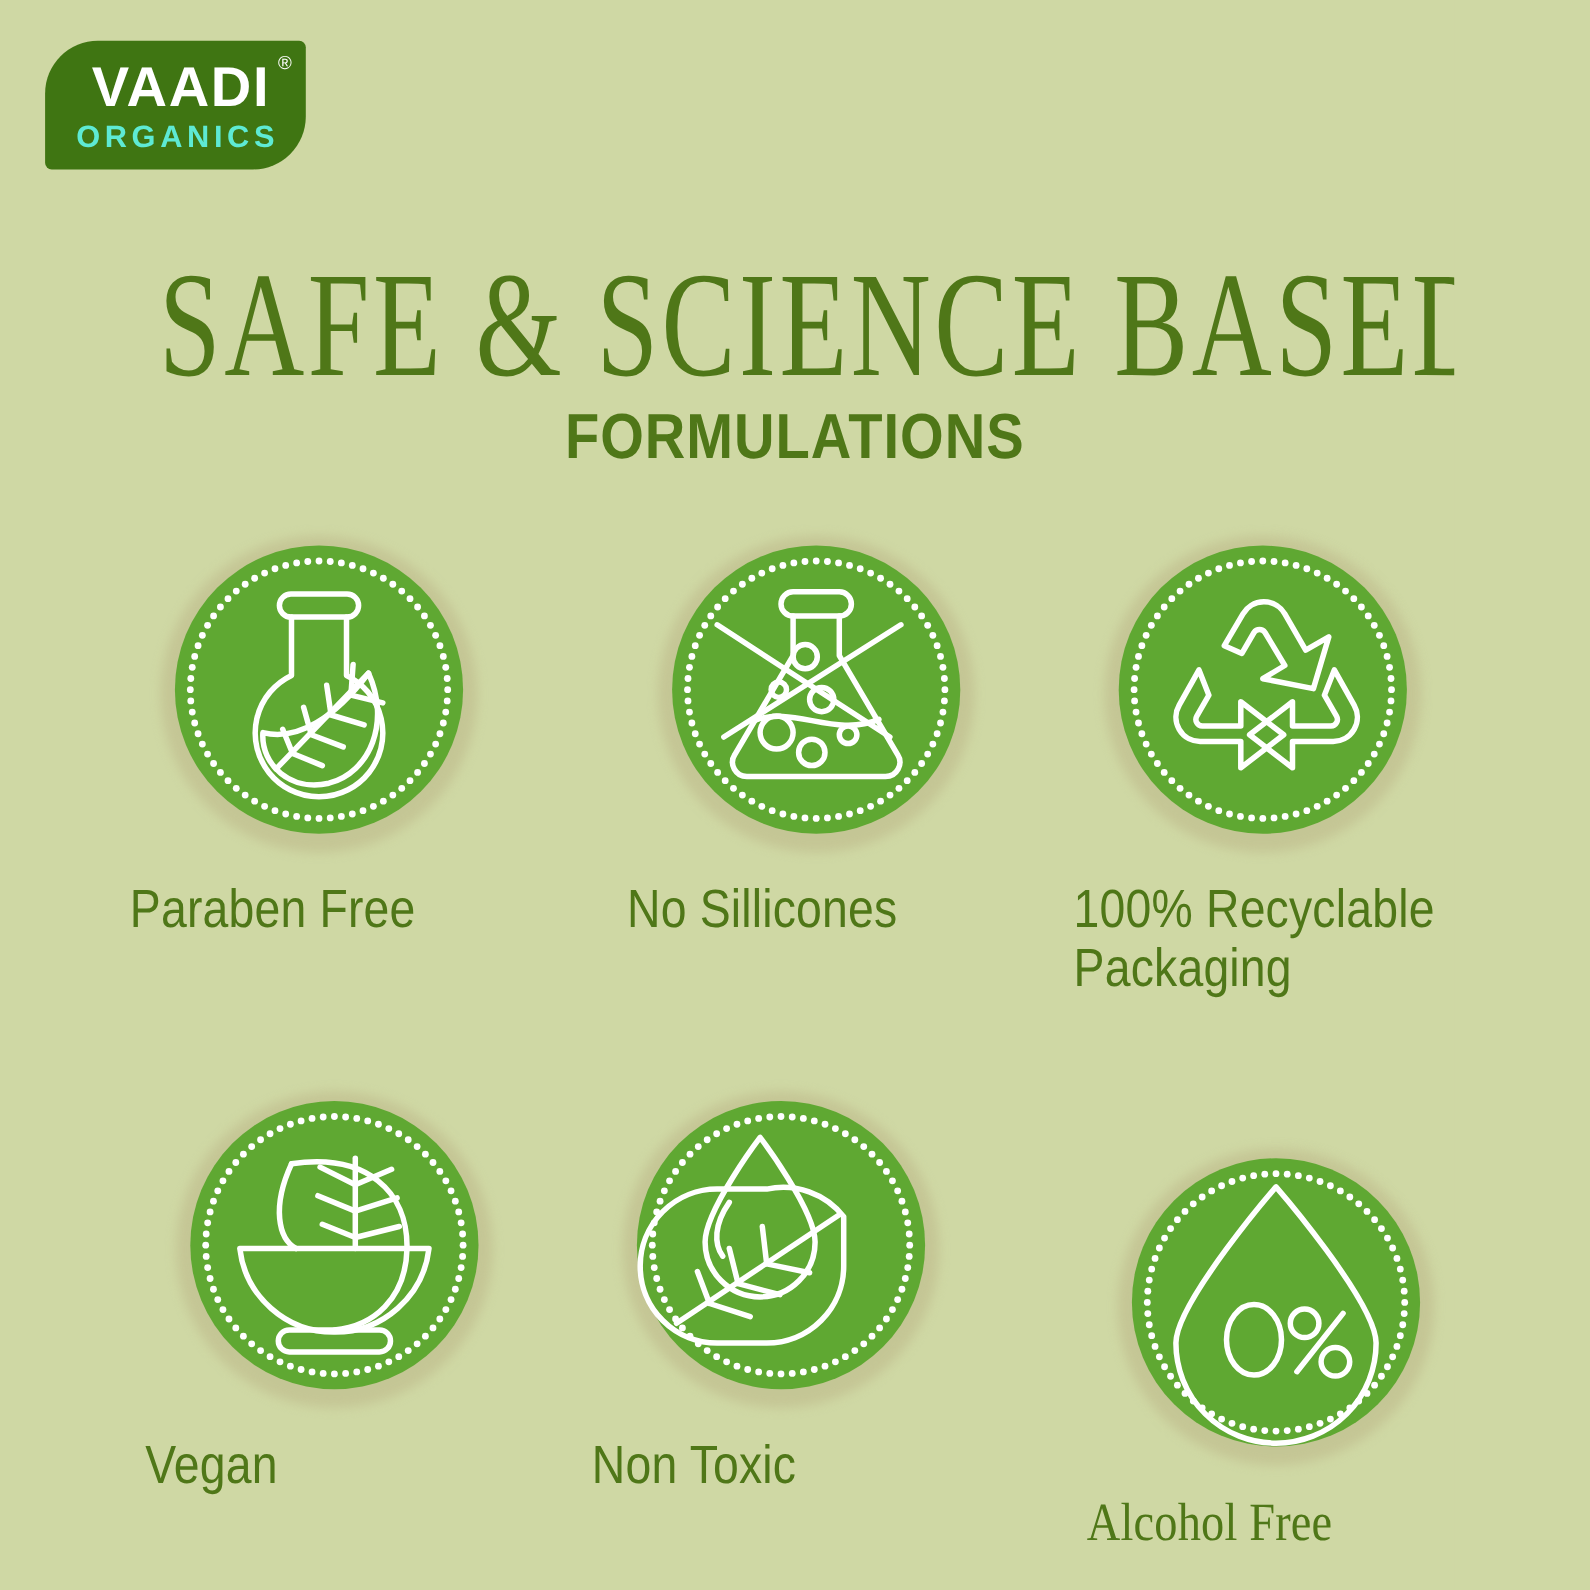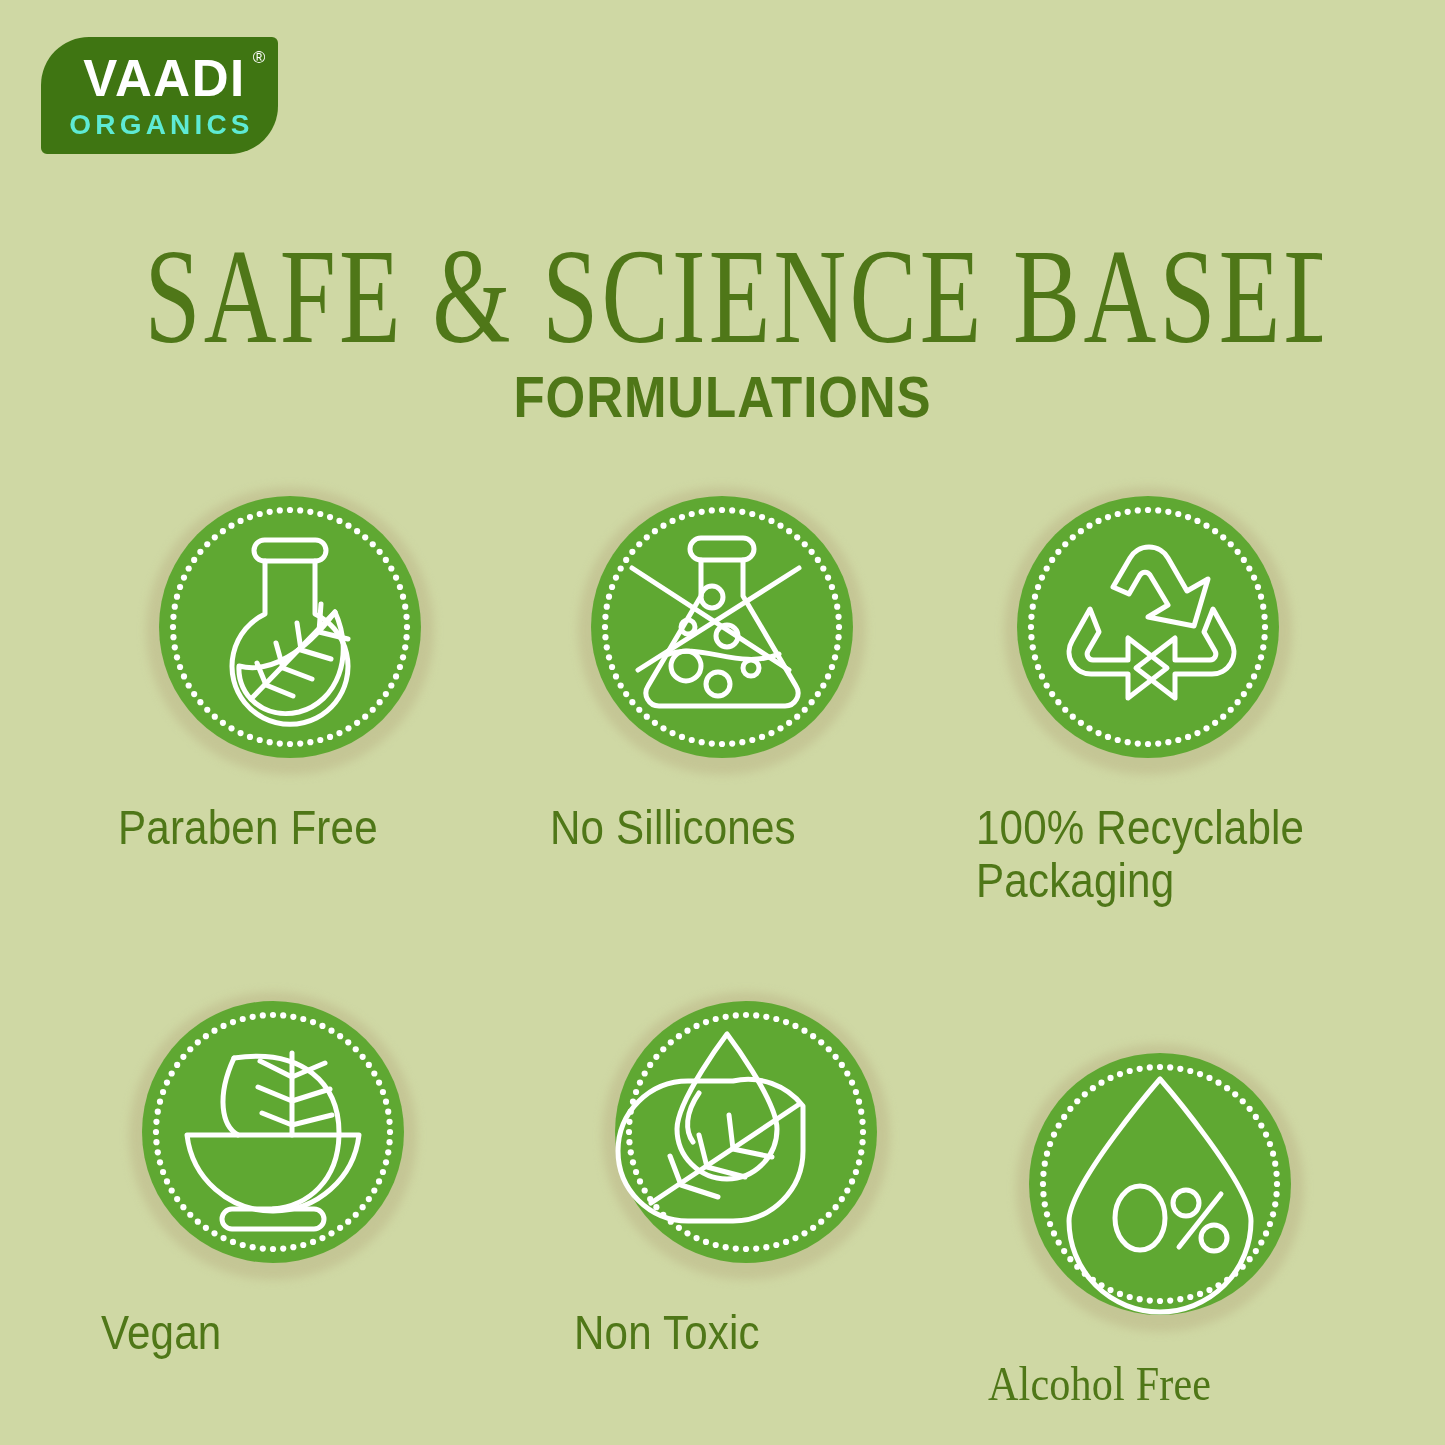--- a/index.html
+++ b/index.html
@@ -249,21 +249,21 @@
       <path d="M160 136 L162 108 M160 136 L189 143" fill="none" stroke="#ffffff" stroke-width="5" stroke-linecap="round" stroke-linejoin="round"></path>
       <path d="M142 154 L138 127 M142 154 L172 163" fill="none" stroke="#ffffff" stroke-width="5" stroke-linecap="round" stroke-linejoin="round"></path>
       <path d="M124 172 L117 147 M124 172 L153 183" fill="none" stroke="#ffffff" stroke-width="5" stroke-linecap="round" stroke-linejoin="round"></path>
       <path d="M107 189 L98 167 M107 189 L134 200" fill="none" stroke="#ffffff" stroke-width="5" stroke-linecap="round" stroke-linejoin="round"></path>
     </svg></div>
         </div>
         <div class="badge-label">
           <div>Paraben Free</div>
         </div>
       </div>
-      <div class="badge-cell" style="left: 522px; top: 487px;">
+      <div class="badge-cell" style="left: 542px; top: 487px;">
         <div class="badge-circle-wrap">
           <div class="badge-halo"></div>
           <div class="badge-disc"></div>
           <div class="badge-dots"><svg width="262" height="262" viewBox="0 0 262 262">
               <circle cx="131.00" cy="14.00" r="3.1" fill="#ffffff"></circle>
               <circle cx="141.20" cy="14.45" r="3.1" fill="#ffffff"></circle>
               <circle cx="151.32" cy="15.78" r="3.1" fill="#ffffff"></circle>
               <circle cx="161.28" cy="17.99" r="3.1" fill="#ffffff"></circle>
               <circle cx="171.02" cy="21.06" r="3.1" fill="#ffffff"></circle>
               <circle cx="180.45" cy="24.96" r="3.1" fill="#ffffff"></circle>
@@ -440,21 +440,21 @@
                L158 142 L158 164 L193 164 A6 6 0 0 0 198 155 L187 136 Z" fill="none" stroke="#ffffff" stroke-width="5" stroke-linecap="round" stroke-linejoin="round"></path>
       <path d="M79 108 L61 140 A22 22 0 0 0 80 173 L117 173 L117 197 L156 167
                L117 137 L117 159 L82 159 A6 6 0 0 1 77 150 L88 131 Z" fill="none" stroke="#ffffff" stroke-width="5" stroke-linecap="round" stroke-linejoin="round" transform="translate(-6,5) rotate(0 118 167)"></path>
     </svg></div>
         </div>
         <div class="badge-label">
           <div>100% Recyclable</div>
           <div>Packaging</div>
         </div>
       </div>
-      <div class="badge-cell" style="left: 73px; top: 992px;">
+      <div class="badge-cell" style="left: 104px; top: 992px;">
         <div class="badge-circle-wrap">
           <div class="badge-halo"></div>
           <div class="badge-disc"></div>
           <div class="badge-dots"><svg width="262" height="262" viewBox="0 0 262 262">
               <circle cx="131.00" cy="14.00" r="3.1" fill="#ffffff"></circle>
               <circle cx="141.20" cy="14.45" r="3.1" fill="#ffffff"></circle>
               <circle cx="151.32" cy="15.78" r="3.1" fill="#ffffff"></circle>
               <circle cx="161.28" cy="17.99" r="3.1" fill="#ffffff"></circle>
               <circle cx="171.02" cy="21.06" r="3.1" fill="#ffffff"></circle>
               <circle cx="180.45" cy="24.96" r="3.1" fill="#ffffff"></circle>
@@ -534,21 +534,21 @@
       <path d="M150 52 L150 134" fill="none" stroke="#ffffff" stroke-width="5" stroke-linecap="round" stroke-linejoin="round"></path>
       <path d="M150 76 L118 60 M150 76 L183 62" fill="none" stroke="#ffffff" stroke-width="5" stroke-linecap="round" stroke-linejoin="round"></path>
       <path d="M150 100 L116 86 M150 100 L188 88" fill="none" stroke="#ffffff" stroke-width="5" stroke-linecap="round" stroke-linejoin="round"></path>
       <path d="M150 124 L120 112 M150 124 L190 114" fill="none" stroke="#ffffff" stroke-width="5" stroke-linecap="round" stroke-linejoin="round"></path>
     </svg></div>
         </div>
         <div class="badge-label">
           <div>Vegan</div>
         </div>
       </div>
-      <div class="badge-cell" style="left: 546px; top: 992px;">
+      <div class="badge-cell" style="left: 510px; top: 992px;">
         <div class="badge-circle-wrap">
           <div class="badge-halo"></div>
           <div class="badge-disc"></div>
           <div class="badge-dots"><svg width="262" height="262" viewBox="0 0 262 262">
               <circle cx="131.00" cy="14.00" r="3.1" fill="#ffffff"></circle>
               <circle cx="141.20" cy="14.45" r="3.1" fill="#ffffff"></circle>
               <circle cx="151.32" cy="15.78" r="3.1" fill="#ffffff"></circle>
               <circle cx="161.28" cy="17.99" r="3.1" fill="#ffffff"></circle>
               <circle cx="171.02" cy="21.06" r="3.1" fill="#ffffff"></circle>
               <circle cx="180.45" cy="24.96" r="3.1" fill="#ffffff"></circle>

